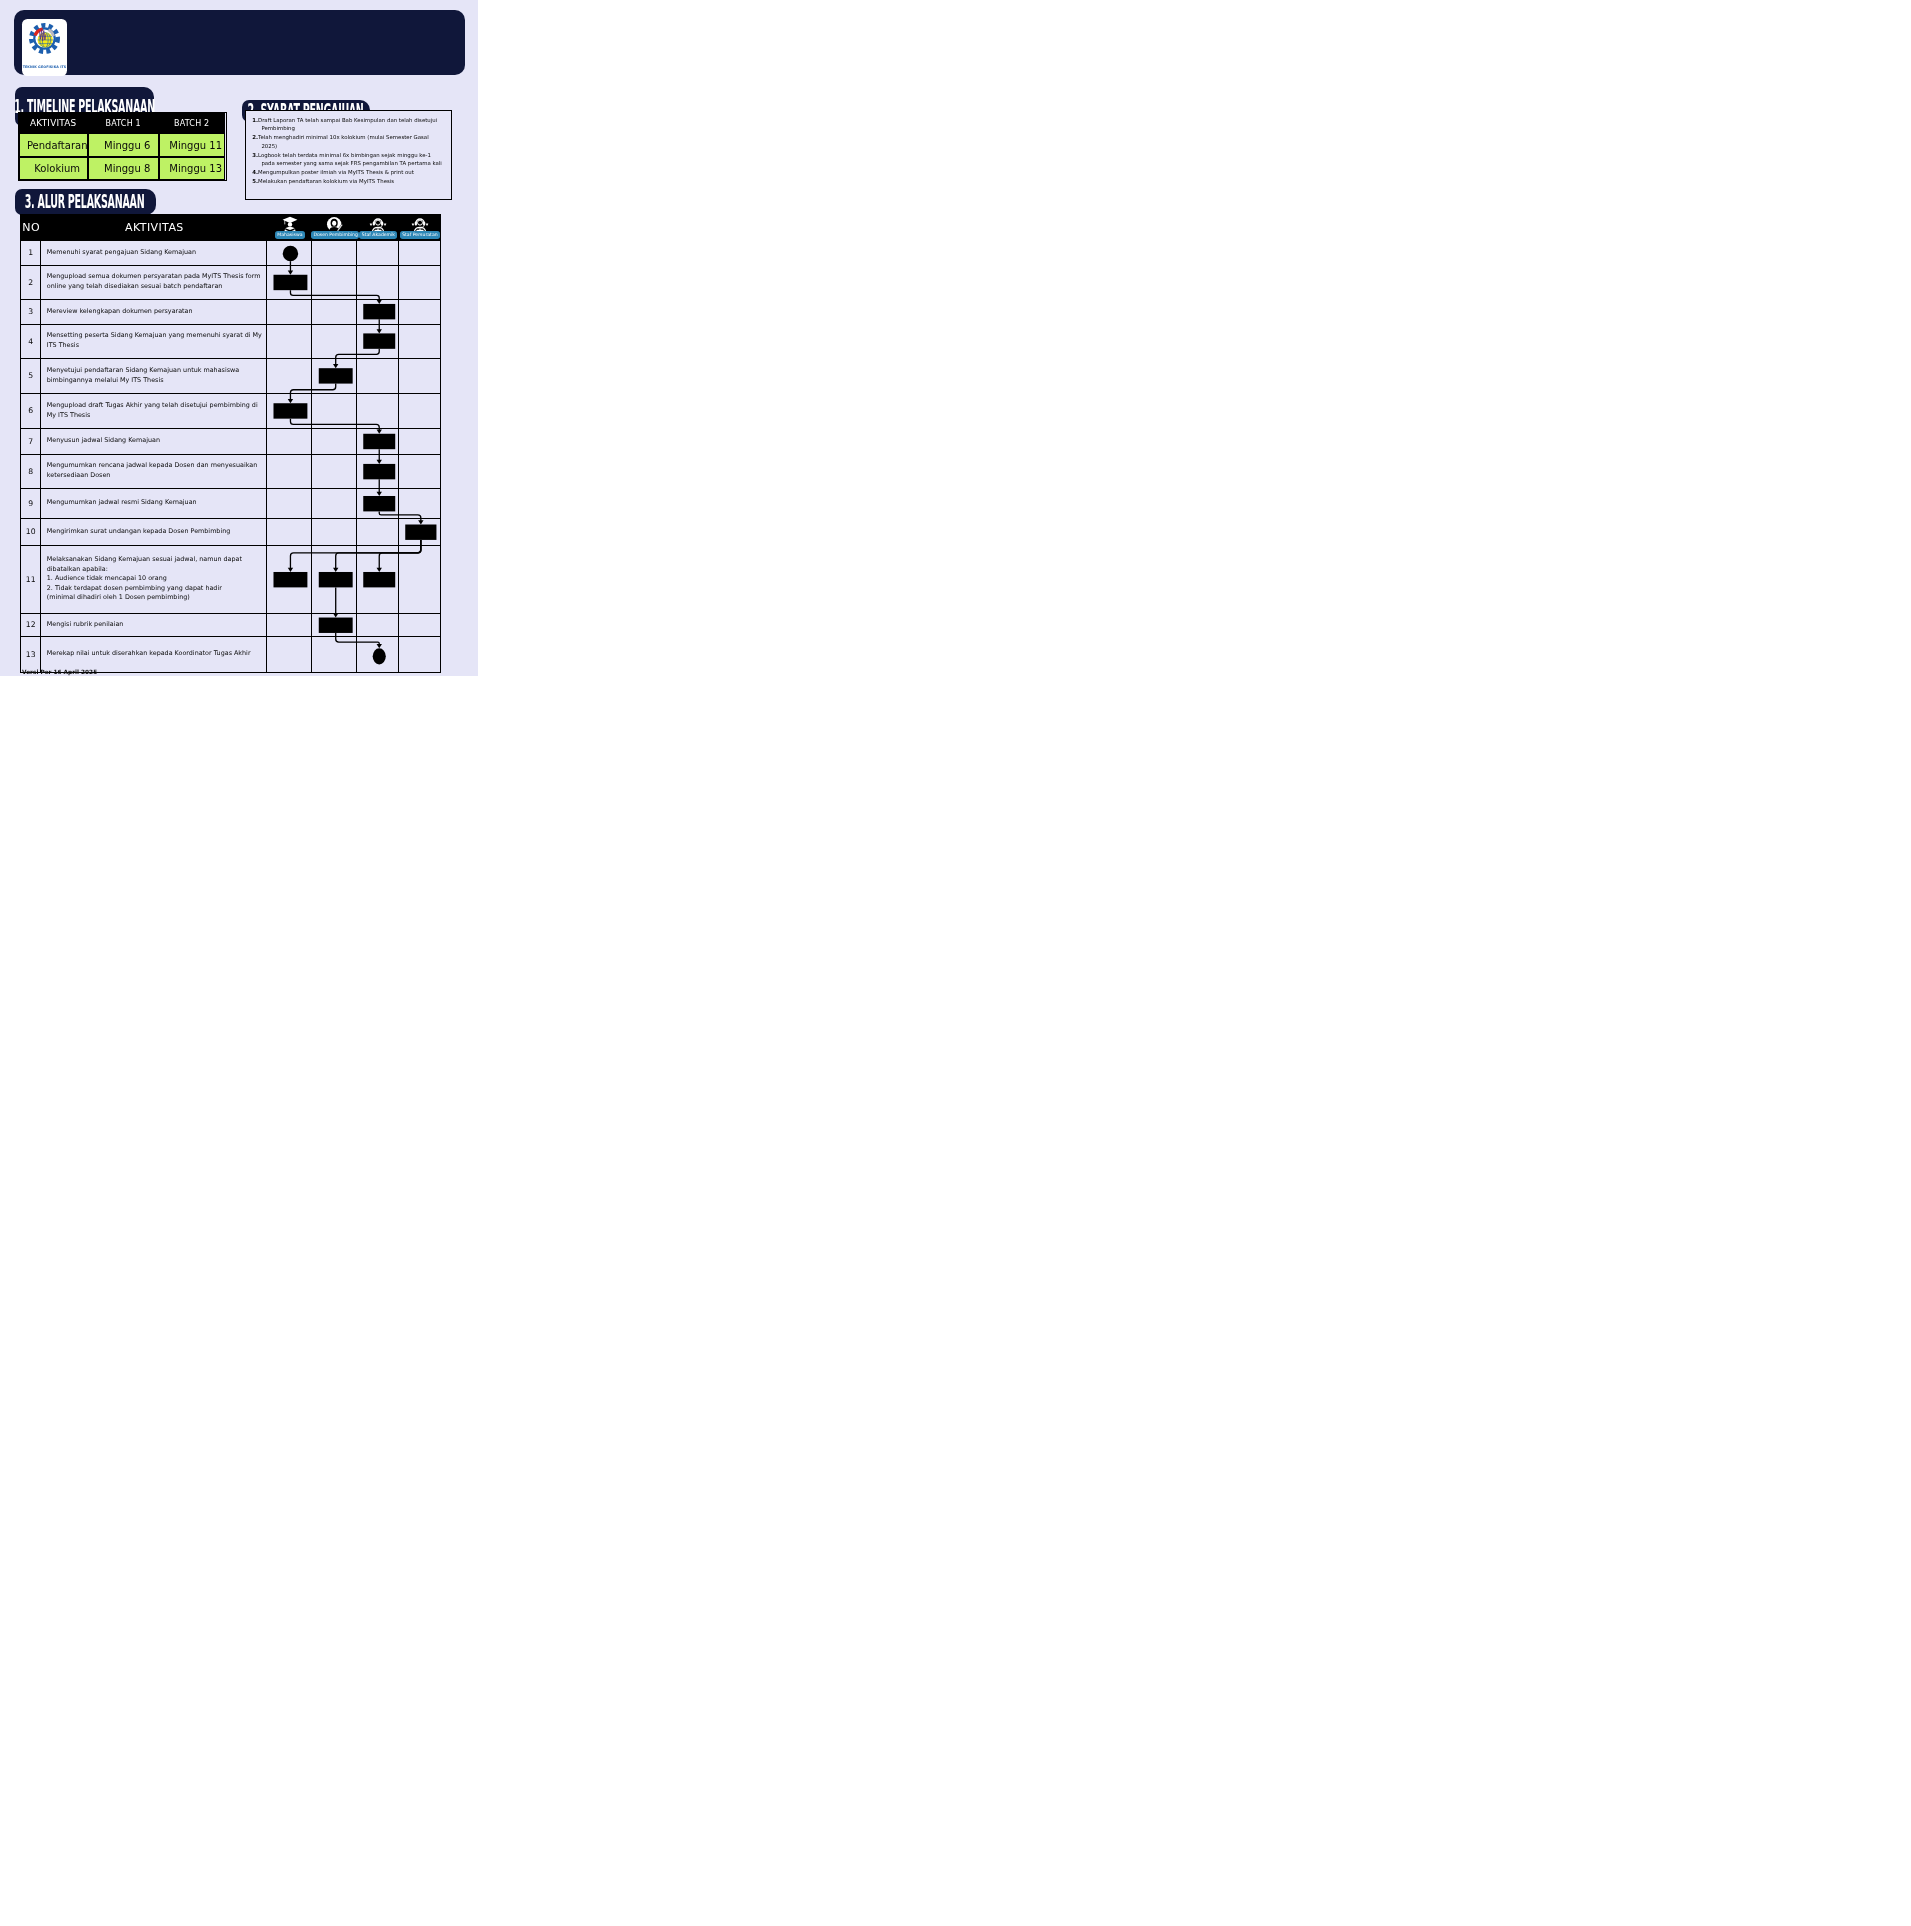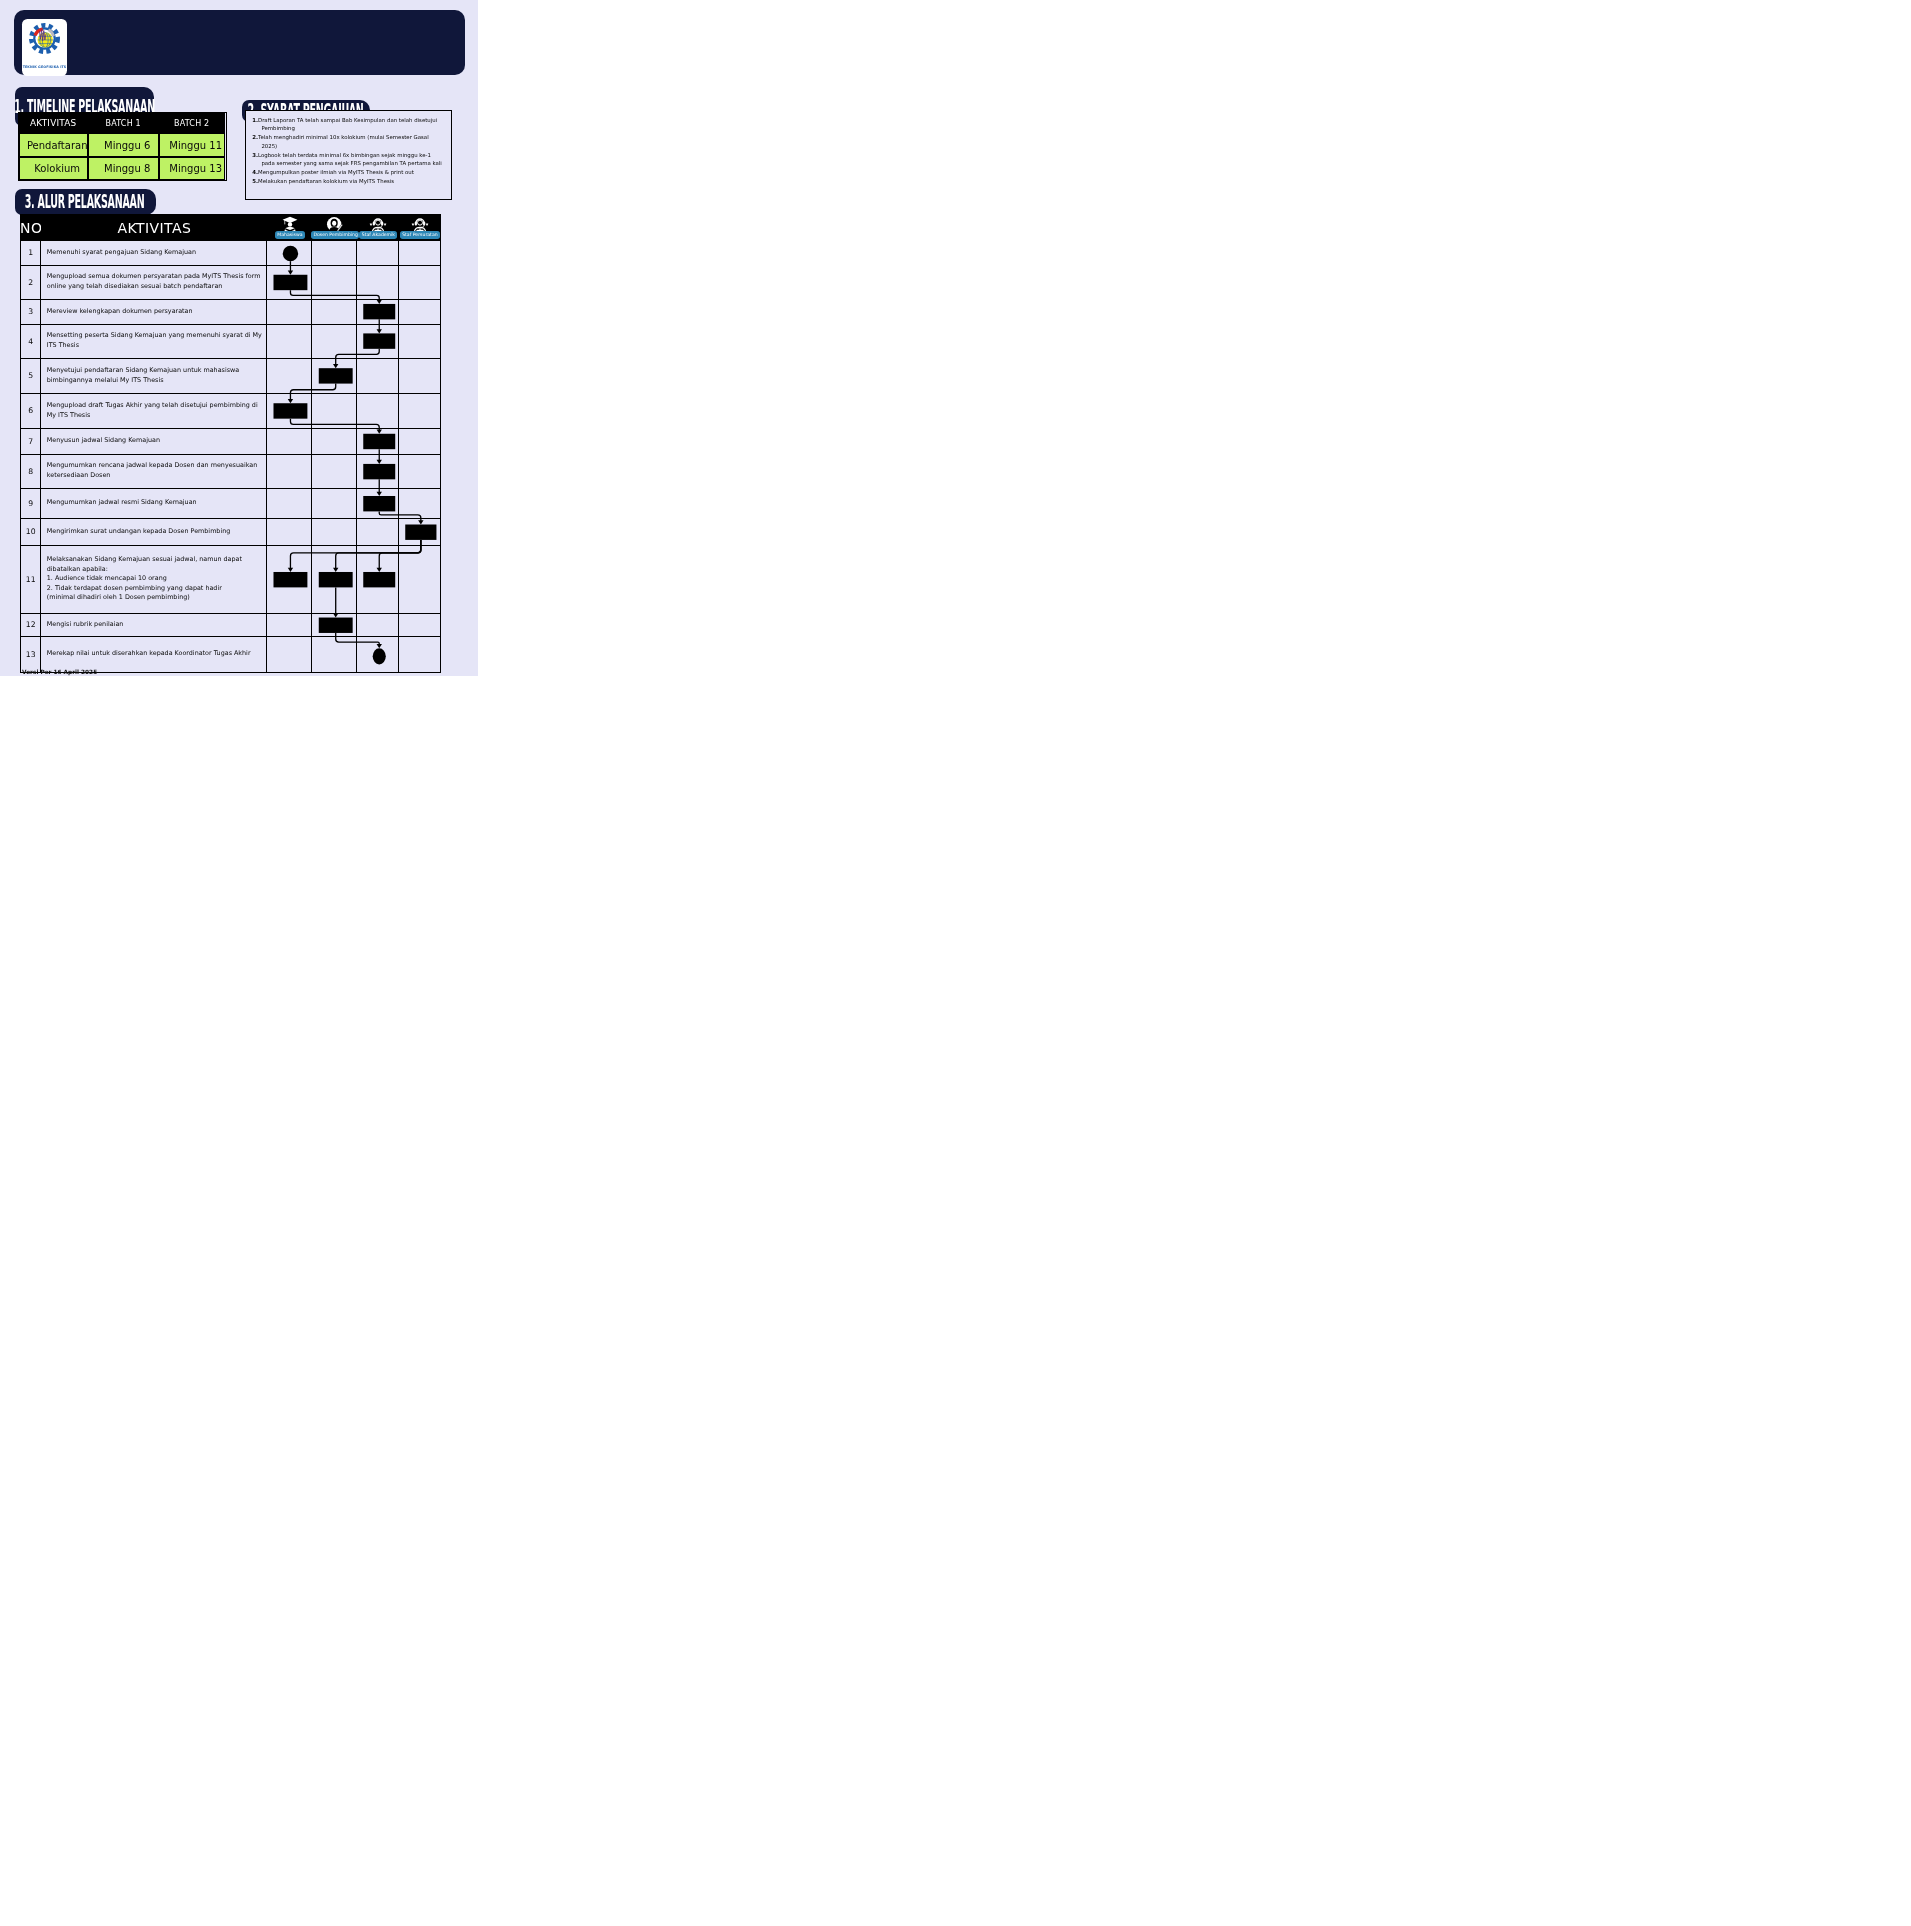--- a/index.html
+++ b/index.html
@@ -43,21 +43,21 @@
 
   
   .flow-area{position:absolute;left:20px;top:214px;}
   .flow-table{border:1.5px solid #000;display:grid;box-sizing:content-box;
     grid-template-columns:20.4px 226px 45px 45px 42px 41px;background:#e5e5f7;}
   .ft-cell{box-sizing:border-box;border-right:1px solid #000;border-bottom:1.9px solid #000;
     display:flex;align-items:center;color:#0a0a0a;}
   .ft-cell.lastcol{border-right:none;}
   .ft-cell.lastrow{border-bottom:none;}
   .ft-head{background:#000;color:#fff;border-right:none;position:relative;}
-  .ft-head.no,.ft-head.akt{justify-content:center;font-size:14px;letter-spacing:0.4px;}
+  .ft-head.no,.ft-head.akt{justify-content:center;font-size:11px;letter-spacing:0.4px;}
   .role-head{flex-direction:column;justify-content:flex-end;align-items:center;}
   .role-head svg.role-ic{position:absolute;top:0.8px;left:50%;transform:translateX(-50%);width:19px;height:17.7px;}
   .role-badge{position:relative;z-index:2;background:#2d87b6;color:#fff;font-size:4.6px;line-height:1;
     padding:1.5px 2.3px;border-radius:2.7px;margin-bottom:1.2px;white-space:nowrap;max-width:43px;overflow:hidden;}
   .ft-no{justify-content:center;font-size:7.7px;font-weight:500;}
   .ft-act{padding:1.5px 3.1px 1.5px 5.4px;font-size:6.4px;line-height:1.5;white-space:pre-line;font-weight:500;}
   #flow-svg{position:absolute;left:0;top:0;pointer-events:none;}
 
   .footer-version{position:absolute;left:22px;top:669px;font-size:5.8px;font-weight:bold;color:#101010;}
   .hidden-defs{position:absolute;width:0;height:0;overflow:hidden;}

